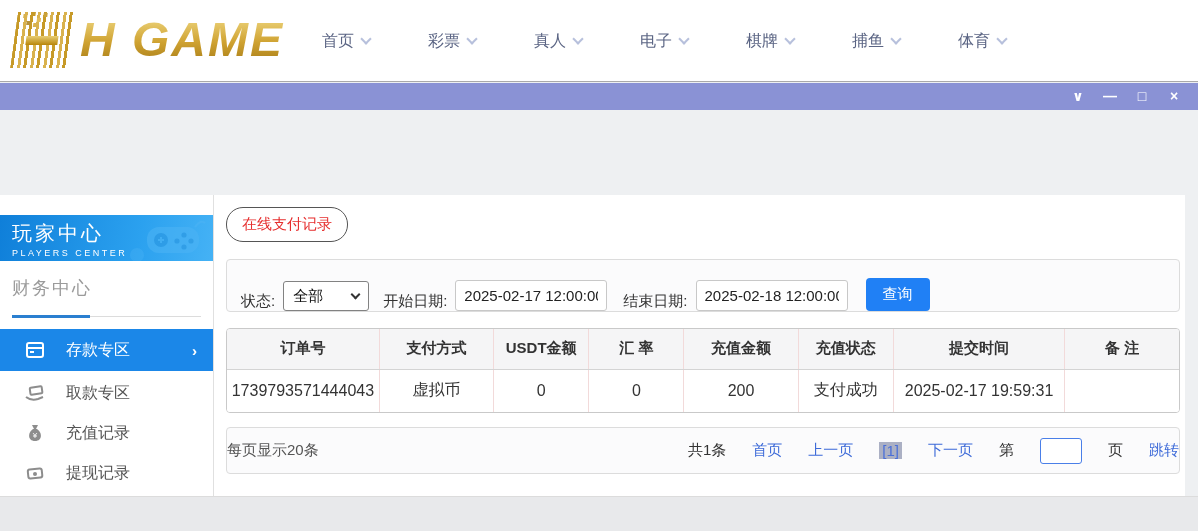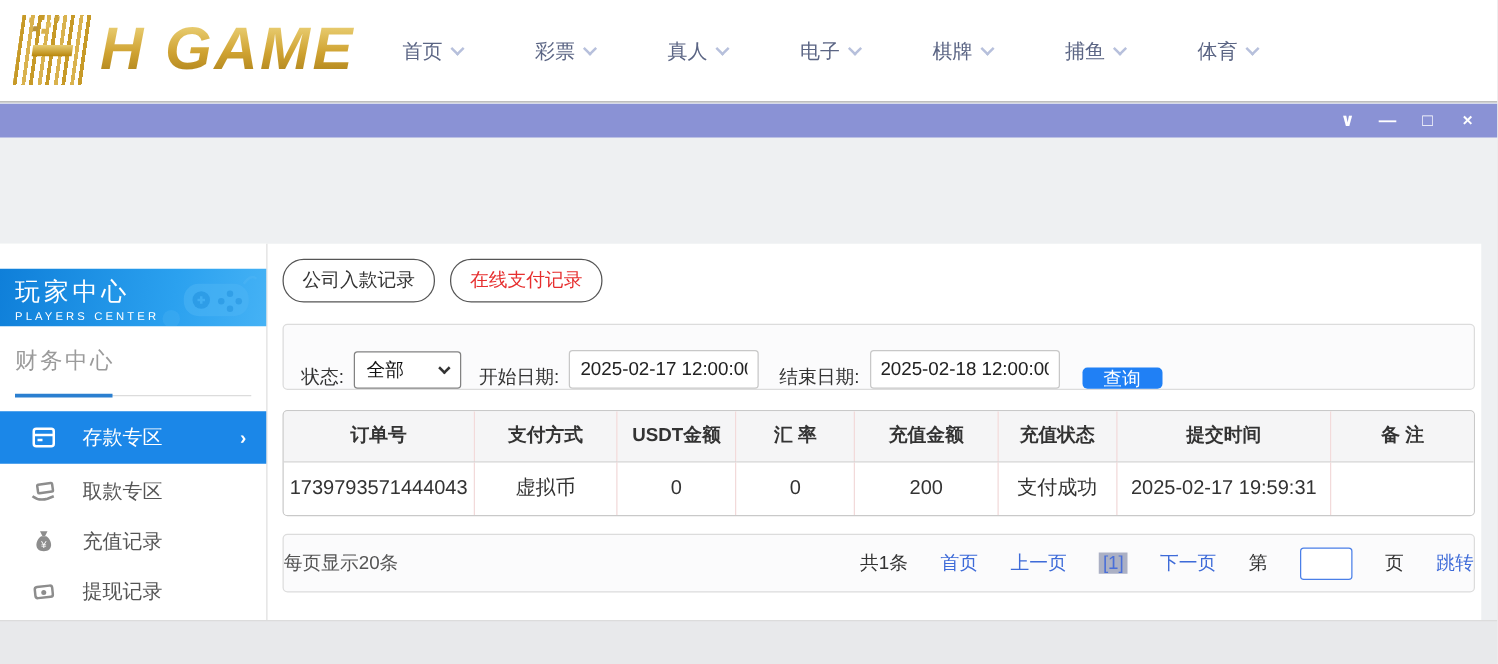--- a/index.html
+++ b/index.html
@@ -58,21 +58,21 @@
   .tab.active { color:#e62e2e; }
 
   .filter-box { margin-top:17px; height:53px; border:1px solid #dcdcdc; background:#fbfbfc; border-radius:4px;
     display:flex; align-items:flex-end; padding:0 14px; }
   .f-label { font-size:15px; color:#333; margin-right:8px; white-space:nowrap; }
   .f-sel { width:86px; height:30px; border:1px solid #828282; border-radius:3px; background:#fff; display:flex;
     align-items:center; justify-content:space-between; padding:0 9px; font-size:15px; color:#111; margin-right:14px; cursor:pointer; }
   .f-sel .chev { border-color:#333; width:7px; height:7px; margin-top:-3px; }
   .f-inp { height:31px; width:152px; border:1px solid #c8c8c8; border-radius:3px; padding:0 8px; font-size:15px; color:#222;
     margin-right:16px; font-family:"Liberation Sans","DejaVu Sans",sans-serif; }
-  .btn-search { background:#2080f5; color:#fff; border:none; border-radius:4px; height:17px; padding:0 17px; font-size:15px; cursor:pointer; margin-left:2px; }
+  .btn-search { background:#2080f5; color:#fff; border:none; border-radius:4px; height:33px; padding:0 17px; font-size:15px; cursor:pointer; margin-left:2px; }
 
   .table-box { margin-top:16px; border:1px solid #c9c9c9; border-radius:4px; overflow:hidden; background:#fff; }
   table { width:100%; border-collapse:collapse; table-layout:fixed; }
   th { background:#f5f5f6; height:40px; font-size:15px; color:#333; font-weight:bold; border-bottom:1px solid #d4d4d4; border-right:1px solid #f2dada; }
   td { height:43px; text-align:center; font-size:16px; color:#333; border-right:1px solid #f2dada; background:#fff; }
   th:last-child, td:last-child { border-right:none; }
 
   .pagi-box { margin-top:14px; height:47px; border:1px solid #dcdcdc; background:#fbfbfc; border-radius:4px;
     display:flex; align-items:center; justify-content:space-between; padding:0 0; font-size:15px; color:#555; }
   .pg-right { display:flex; align-items:center; gap:26px; color:#333; }
@@ -203,21 +203,20 @@
               </svg>
           </span>
           <span>资金记录</span>
         </div>
       </div>
     </div>
 
     <div class="main">
 
       <div class="tabs">
-        <div class="tab">公司入款记录</div>
         <div class="tab active">在线支付记录</div>
       </div>
 
       <div class="filter-box">
         <span class="f-label">状态:</span>
         <div class="f-sel">
           <span>全部</span>
           <span class="chev"></span>
         </div>
         <span class="f-label">开始日期:</span>

